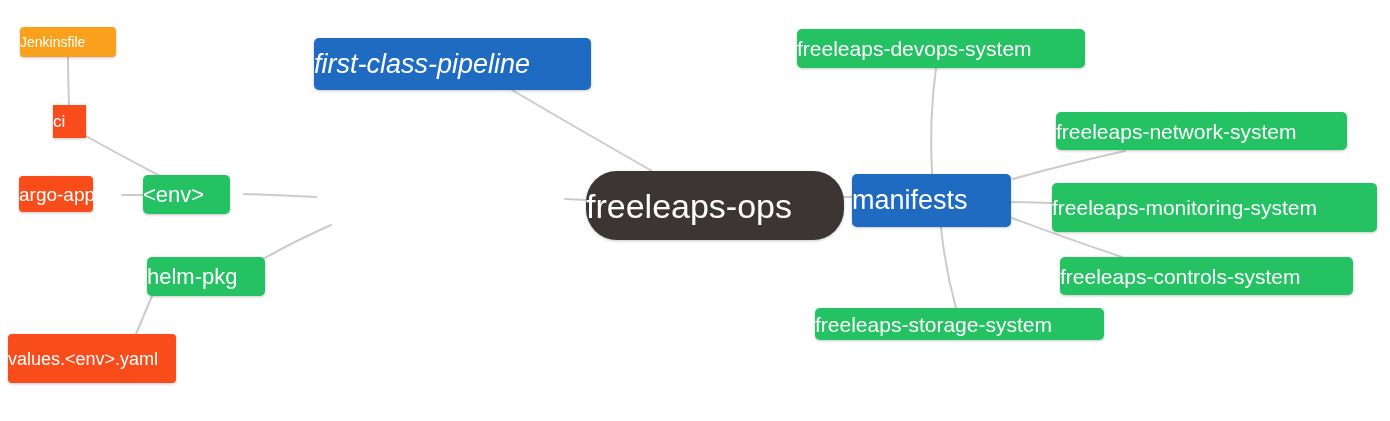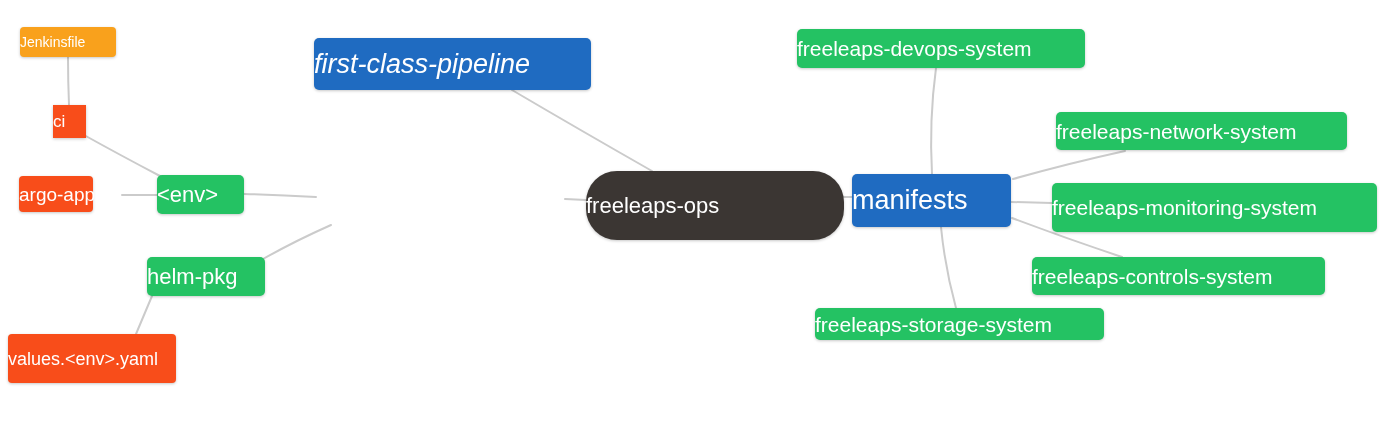--- a/index.html
+++ b/index.html
@@ -24,31 +24,31 @@
   }
   .c-blue{background:var(--c-blue,#1f6bc1);}
   .c-green{background:var(--c-green,#24c263);}
   .c-orange{background:var(--c-orange,#f9a11c);}
   .c-red{background:var(--c-red,#f84d1a);}
   .c-dark{background:var(--c-dark,#3b3633);}
 
   .n-jenkinsfile{left:20px;top:27px;width:96px;height:30px;font-size:14px;border-radius:4px;}
   .n-ci{left:53px;top:105px;width:33px;height:33px;font-size:17px;border-radius:0;}
   .n-argo-app{left:19px;top:176px;width:74px;height:36px;font-size:19px;border-radius:4px;}
-  .n-env{left:157px;top:175px;width:87px;height:39px;font-size:22px;}
+  .n-env{left:143px;top:175px;width:87px;height:39px;font-size:22px;}
   .n-helm-pkg{left:147px;top:257px;width:118px;height:39px;font-size:22px;}
   .n-values{left:8px;top:334px;width:168px;height:49px;font-size:18px;border-radius:4px;}
   .n-pipeline{left:314px;top:38px;width:277px;height:52px;font-size:27px;font-style:italic;}
   .n-service{left:316px;top:171px;width:249px;height:54px;font-size:27px;}
-  .n-ops{left:586px;top:171px;width:258px;height:69px;font-size:22px;border-radius:31px;}
+  .n-ops{left:586px;top:171px;width:258px;height:69px;font-size:34px;border-radius:31px;}
   .n-manifests{left:852px;top:174px;width:159px;height:53px;font-size:27px;}
   .n-devops{left:797px;top:29px;width:288px;height:39px;font-size:21px;}
   .n-network{left:1056px;top:112px;width:291px;height:38px;font-size:21px;}
   .n-monitoring{left:1052px;top:183px;width:325px;height:49px;font-size:21px;}
-  .n-controls{left:1032px;top:257px;width:293px;height:38px;font-size:21px;}
+  .n-controls{left:1060px;top:257px;width:293px;height:38px;font-size:21px;}
   .n-storage{left:815px;top:308px;width:289px;height:32px;font-size:21px;}
 </style>
 </head>
 <body>
 
 <div id="canvas">
 
   <svg id="edge-layer" width="1390" height="421" viewBox="0 0 1390 421" xmlns="http://www.w3.org/2000/svg">
     <path d="M68,57 Q68,81 69,105"></path>
     <path d="M84,135 Q120,155 160,176"></path>

